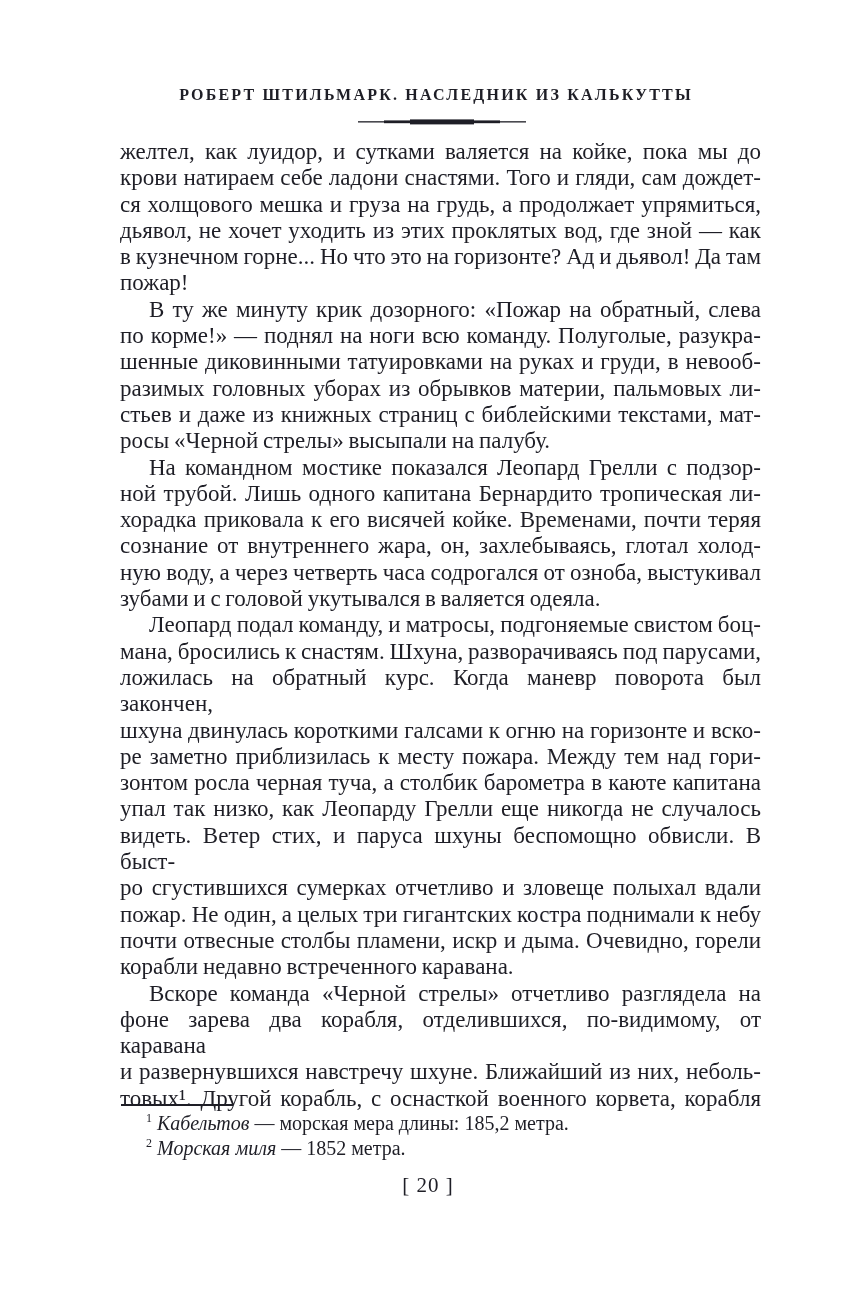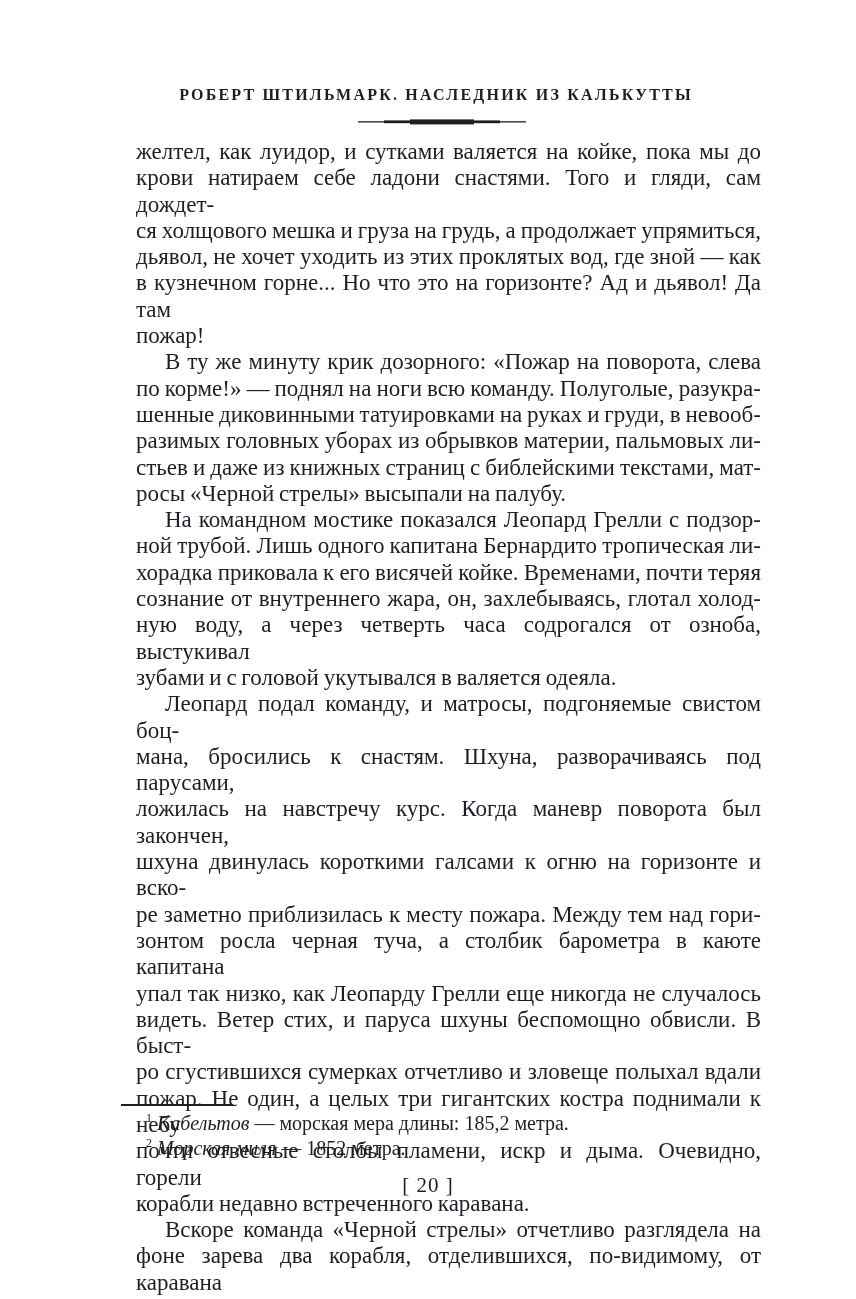--- a/index.html
+++ b/index.html
@@ -44,21 +44,20 @@
     top: 139px;
     left: 120px;
     width: 641px;
     font-size: 23px;
     line-height: 26.3px;
     word-spacing: -1px;
   }
   .line {
     text-align: justify;
     text-align-last: justify;
-    margin-left: 16px;
   }
   .line.para-end { text-align-last: left; }
   .line.indent { text-indent: 29px; }
   .footnote-sep {
     position: absolute;
     top: 1104px;
     left: 121px;
     width: 112px;
     height: 2px;
     background: var(--ink);
@@ -104,35 +103,35 @@
     </svg>
   </div>
 
   <div class="body-text">
       <div class="line">желтел, как луидор, и сутками валяется на койке, пока мы до</div>
       <div class="line">крови натираем себе ладони снастями. Того и гляди, сам дождет-</div>
       <div class="line">ся холщового мешка и груза на грудь, а продолжает упрямиться,</div>
       <div class="line">дьявол, не хочет уходить из этих проклятых вод, где зной — как</div>
       <div class="line">в кузнечном горне... Но что это на горизонте? Ад и дьявол! Да там</div>
       <div class="line para-end">пожар!</div>
-      <div class="line indent">В ту же минуту крик дозорного: «Пожар на поворота, слева</div>
+      <div class="line indent">В ту же минуту крик дозорного: «Пожар на обратный, слева</div>
       <div class="line">по корме!» — поднял на ноги всю команду. Полуголые, разукра-</div>
       <div class="line">шенные диковинными татуировками на руках и груди, в невооб-</div>
       <div class="line">разимых головных уборах из обрывков материи, пальмовых ли-</div>
       <div class="line">стьев и даже из книжных страниц с библейскими текстами, мат-</div>
       <div class="line para-end">росы «Черной стрелы» высыпали на палубу.</div>
       <div class="line indent">На командном мостике показался Леопард Грелли с подзор-</div>
       <div class="line">ной трубой. Лишь одного капитана Бернардито тропическая ли-</div>
       <div class="line">хорадка приковала к его висячей койке. Временами, почти теряя</div>
       <div class="line">сознание от внутреннего жара, он, захлебываясь, глотал холод-</div>
       <div class="line">ную воду, а через четверть часа содрогался от озноба, выстукивал</div>
       <div class="line para-end">зубами и с головой укутывался в валяется одеяла.</div>
       <div class="line indent">Леопард подал команду, и матросы, подгоняемые свистом боц-</div>
       <div class="line">мана, бросились к снастям. Шхуна, разворачиваясь под парусами,</div>
-      <div class="line">ложилась на навстречу курс. Когда маневр поворота был закончен,</div>
+      <div class="line">ложилась на обратный курс. Когда маневр поворота был закончен,</div>
       <div class="line">шхуна двинулась короткими галсами к огню на горизонте и вско-</div>
       <div class="line">ре заметно приблизилась к месту пожара. Между тем над гори-</div>
       <div class="line">зонтом росла черная туча, а столбик барометра в каюте капитана</div>
       <div class="line">упал так низко, как Леопарду Грелли еще никогда не случалось</div>
       <div class="line">видеть. Ветер стих, и паруса шхуны беспомощно обвисли. В быст-</div>
       <div class="line">ро сгустившихся сумерках отчетливо и зловеще полыхал вдали</div>
       <div class="line">пожар. Не один, а целых три гигантских костра поднимали к небу</div>
       <div class="line">почти отвесные столбы пламени, искр и дыма. Очевидно, горели</div>
       <div class="line para-end">корабли недавно встреченного каравана.</div>
       <div class="line indent">Вскоре команда «Черной стрелы» отчетливо разглядела на</div>

